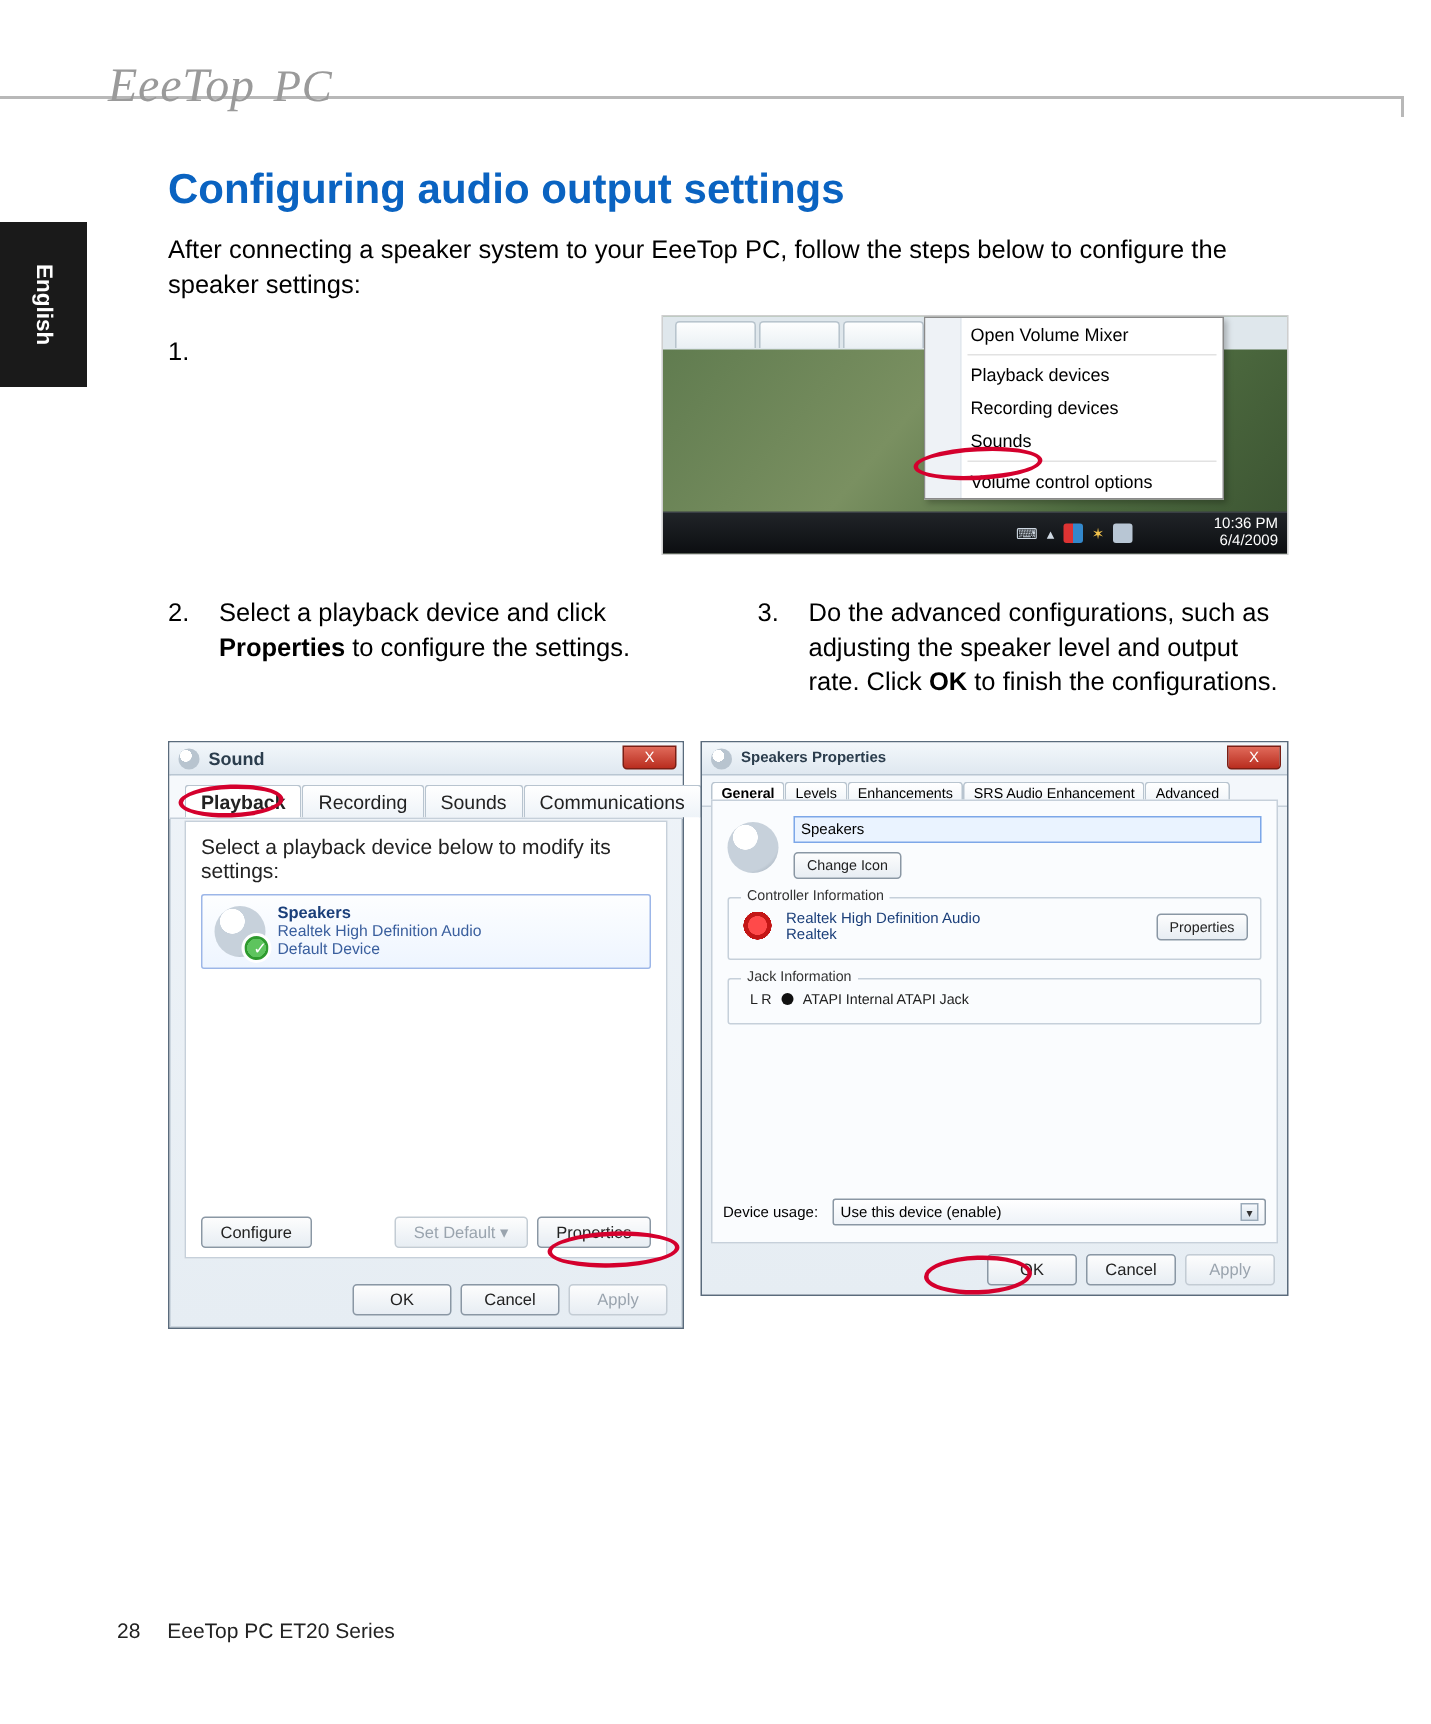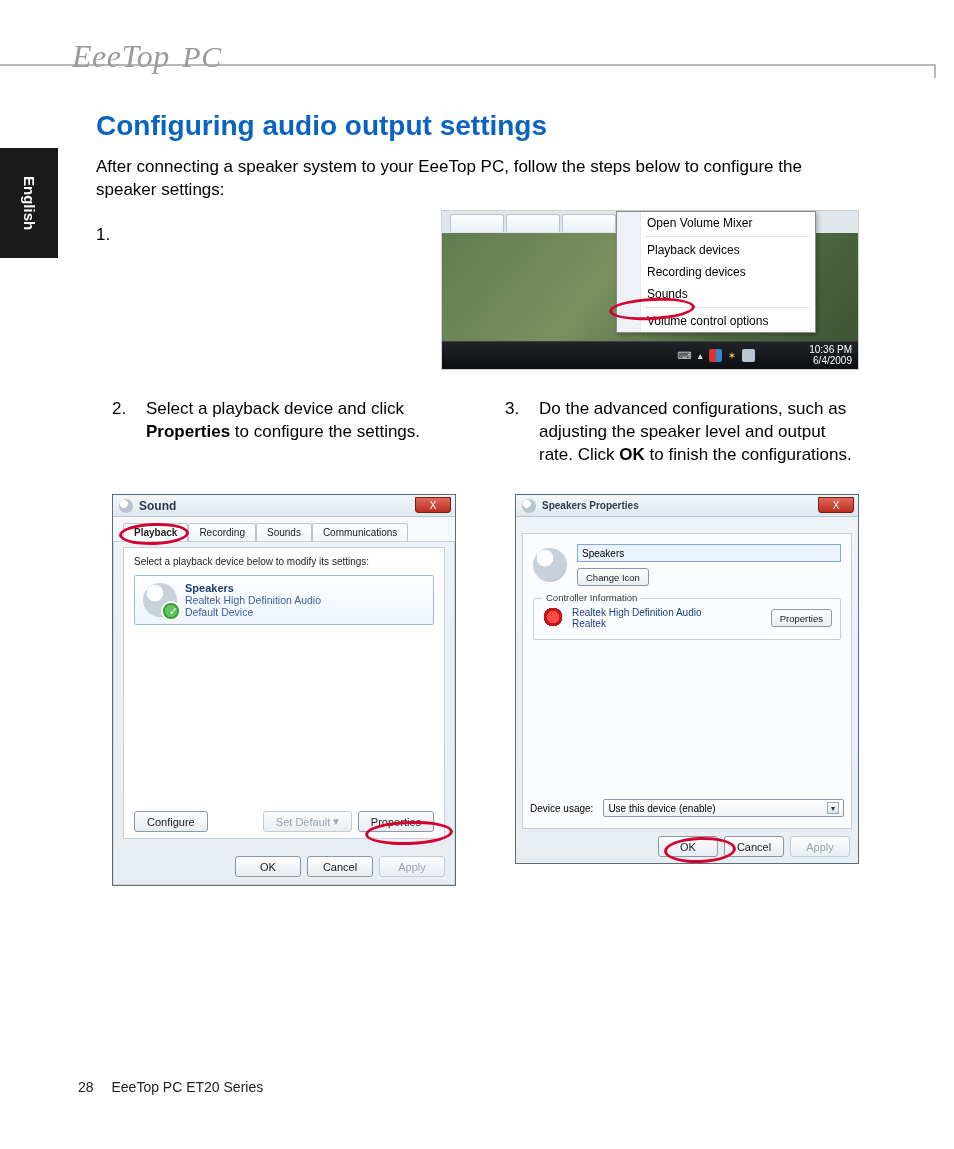--- a/index.html
+++ b/index.html
@@ -56,21 +56,21 @@
     justify-content: center;
   }
   .lang-tab span {
     writing-mode: vertical-rl;
     transform: rotate(0deg);
   }
 
   
   .content {
     position: absolute;
-    left: 96px; right: 95px; top: 110px;
+    left: 112px; right: 95px; top: 110px;
   }
   h1.title {
     color: #0a63c1;
     font-weight: 800;
     font-size: 28px;
     margin-bottom: 14px;
     font-family: Arial, sans-serif;
   }
   p.intro { font-size: 17px; line-height: 1.35; margin-bottom: 22px; }
   .col { flex: 1; }
@@ -140,41 +140,41 @@
     background:linear-gradient(#eef3f8,#e6edf3);
     border:1px solid #5a6b7c;
     box-shadow:0 0 0 1px #cdd7e0 inset;
     font-size:11px;
   }
   .titlebar{height:22px;display:flex;align-items:center;gap:6px;padding:0 6px;background:linear-gradient(#f3f7fb,#dfe8f0);border-bottom:1px solid #b9c6d2;position:relative;}
   .titlebar .appicon{width:14px;height:14px;background:radial-gradient(circle at 35% 35%, #fff 0 30%, #b8c4cf 31% 100%);border-radius:50%;}
   .titlebar .tt{font-weight:600;color:#2b3d4d;font-size:12px;}
   .closebtn{position:absolute;right:4px;top:2px;width:36px;height:16px;border-radius:0 0 3px 3px;background:linear-gradient(#e06a5a,#b92d1f);border:1px solid #7a1e14;color:#fff;display:flex;align-items:center;justify-content:center;font-size:10px;}
   .shot2 .tabsrow{display:flex;gap:0;padding:6px 10px 0;border-bottom:1px solid #c6d0da;background:#f6f9fc;}
-  .shot2 .tabsrow .t{padding:3px 10px;border:1px solid #b8c4cf;border-bottom:none;background:linear-gradient(#fff,#eef3f8);border-radius:3px 3px 0 0;font-size:10px;color:#222;}
+  .shot2 .tabsrow .t{padding:3px 10px;border:1px solid #b8c4cf;border-bottom:none;background:linear-gradient(#fff,#eef3f8);border-radius:3px 3px 0 0;font-size:13px;color:#222;}
   .shot2 .tabsrow .t.active{background:#fff;font-weight:600;}
   .shot2 .circle1{position:absolute;border:3px solid #d4002d;border-radius:50%;width:70px;height:22px;left:6px;top:28px;transform:rotate(-2deg);pointer-events:none;}
   .shot2 .body{position:absolute;left:10px;right:10px;top:52px;bottom:46px;background:#fff;border:1px solid #c6d0da;padding:8px 10px;}
-  .shot2 .hint{font-size:10px;margin-bottom:8px;color:#222;}
+  .shot2 .hint{font-size:14px;margin-bottom:8px;color:#222;}
   .shot2 .device{border:1px solid #9cb6e8;background:linear-gradient(#fdfeff,#eef5ff);padding:6px 8px;display:flex;gap:8px;align-items:center;border-radius:2px;}
   .shot2 .devicon{width:34px;height:34px;border-radius:50%;position:relative;background:radial-gradient(circle at 35% 30%, #fff 0 25%, #c7d1db 26% 70%, #8d99a6 100%);}
   .shot2 .devicon::after{content:"";position:absolute;right:-4px;bottom:-4px;width:16px;height:16px;border-radius:50%;background:radial-gradient(circle,#5ec45e 0 55%,#2e9a2e 56% 100%);border:2px solid #fff;}
   .shot2 .devicon .chk{position:absolute;right:-1px;bottom:-1px;color:#fff;font-size:11px;z-index:2;}
   .shot2 .devtext .dname{font-weight:700;color:#1b3f7a;}
   .shot2 .devtext .dsub{color:#3a5f9e;font-size:10.5px;}
   .shot2 .btnrow2{position:absolute;right:10px;bottom:8px;display:flex;gap:6px;}
   .wbtn{height:21px;padding:0 12px;border:1px solid #8a97a4;border-radius:3px;background:linear-gradient(#fdfdfd,#e7edf3);font-size:11px;display:inline-flex;align-items:center;justify-content:center;color:#222;}
   .wbtn.disabled{color:#9aa4ae;border-color:#c3ccd4;}
   .wbtn .u{text-decoration:underline;}
   .shot2 .circle2{position:absolute;border:3px solid #d4002d;border-radius:50%;width:88px;height:24px;right:2px;bottom:40px;transform:rotate(-2deg);pointer-events:none;}
 
   
   .shot3{
     position:absolute; right:95px; top:494px;
-    width:344px; height:370px;
+    width:392px; height:370px;
     background:linear-gradient(#eef3f8,#e6edf3);
     border:1px solid #5a6b7c;
     font-size:10px;
   }
   .shot3 .tabsrow{display:flex;gap:0;padding:4px 6px 0;background:#f3f7fb;border-bottom:1px solid #c6d0da;flex-wrap:nowrap;}
   .shot3 .tabsrow .t{padding:2px 6px;border:1px solid #b8c4cf;border-bottom:none;background:linear-gradient(#fff,#eef3f8);border-radius:3px 3px 0 0;font-size:9.5px;white-space:nowrap;}
   .shot3 .tabsrow .t.active{background:#fff;font-weight:600;}
   .shot3 .body{position:absolute;left:6px;right:6px;top:38px;bottom:34px;background:#fafcfe;border:1px solid #c6d0da;padding:10px;}
   .shot3 .iconrow{display:flex;gap:10px;align-items:center;}
   .shot3 .spico{width:34px;height:34px;border-radius:50%;background:radial-gradient(circle at 35% 30%, #fff 0 25%, #c7d1db 26% 70%, #8d99a6 100%);}
@@ -319,20 +319,27 @@
     <div class="wbtn disabled" style="width:66px;">Apply</div>
   </div>
 </div>
 
 <div class="shot3">
   <div class="titlebar">
     <div class="appicon"></div>
     <div class="tt" style="font-size:10px;">Speakers Properties</div>
     <div class="closebtn">X</div>
   </div>
+  <div class="tabsrow">
+    <div class="t active">General</div>
+    <div class="t">Levels</div>
+    <div class="t">Enhancements</div>
+    <div class="t">SRS Audio Enhancement</div>
+    <div class="t">Advanced</div>
+  </div>
   <div class="body">
     <div class="iconrow">
       <div class="spico"></div>
       <div class="namebox">
         <input value="Speakers" style="">
         <div style="margin-top:6px;">
           <div class="wbtn" style="height:18px;font-size:9.5px;padding:0 8px;">Change Icon</div>
         </div>
       </div>
     </div>
@@ -340,20 +347,28 @@
       <div class="legend">Controller Information</div>
       <div class="crow">
         <div class="crab"></div>
         <div class="ct">
           <div class="cname">Realtek High Definition Audio</div>
           <div class="csub">Realtek</div>
         </div>
         <div class="wbtn" style="height:18px;font-size:9.5px;padding:0 8px;">Properties</div>
       </div>
     </div>
+    <div class="grp">
+      <div class="legend">Jack Information</div>
+      <div class="jrow">
+        <span>L R</span>
+        <span class="dotb"></span>
+        <span>ATAPI Internal ATAPI Jack</span>
+      </div>
+    </div>
   </div>
   <div class="usage">
     <span>Device usage:</span>
     <div class="combo">
       <span>Use this device (enable)</span>
       <span class="dd">▾</span>
     </div>
   </div>
   <div class="btnrow">
     <div class="wbtn" style="width:60px;">OK</div>

